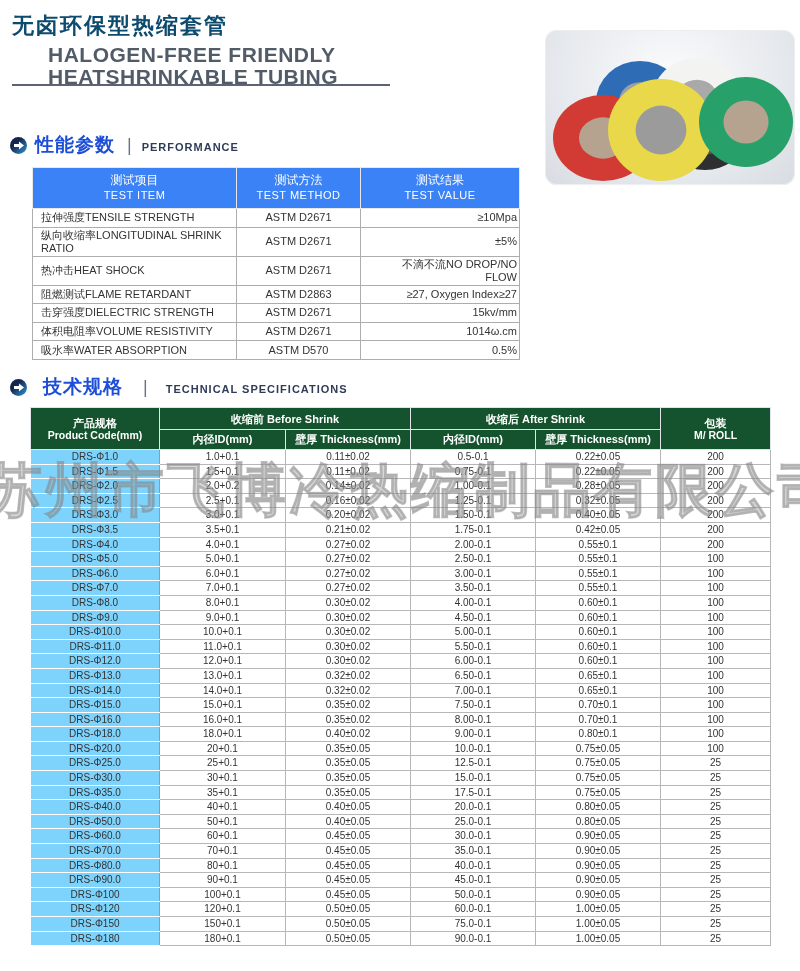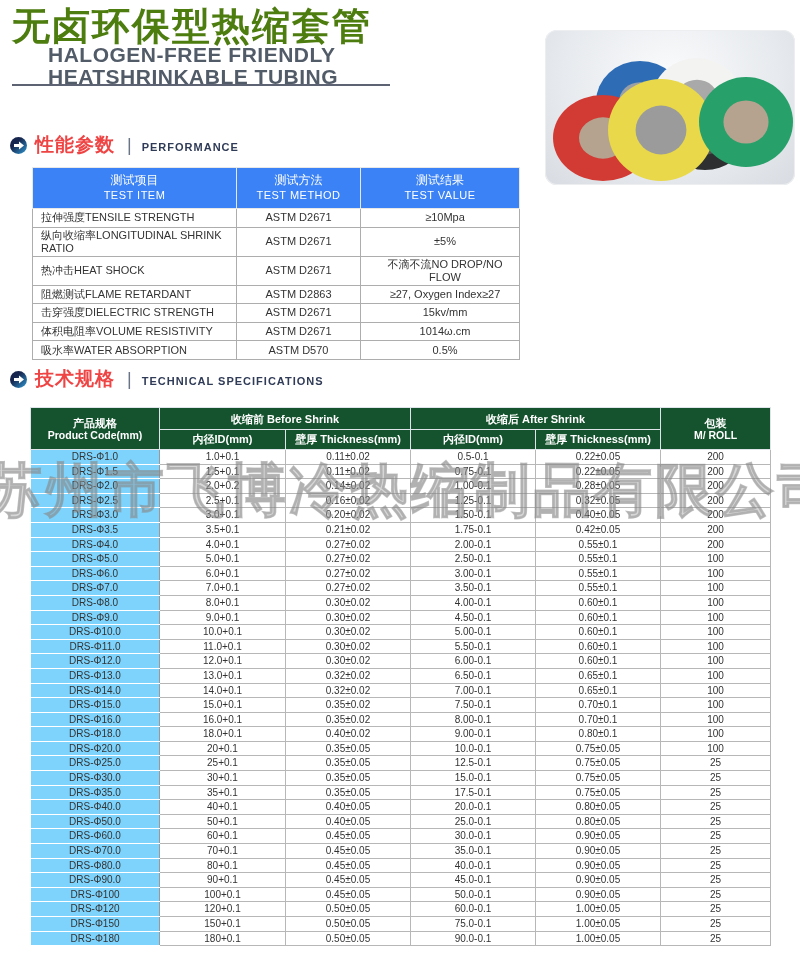--- a/index.html
+++ b/index.html
@@ -3,54 +3,54 @@
 <meta charset="utf-8">
 <style>
   html,body{margin:0;padding:0;}
   body{
     width:800px;height:971px;position:relative;background:#ffffff;
     font-family:"Liberation Sans","DejaVu Sans",sans-serif;
     overflow:hidden;color:#333;
   }
   
   .header{position:absolute;left:12px;top:8px;}
-  .title-zh{font-size:38px;font-weight:bold;color:#4d7c0f;letter-spacing:2px;line-height:36px;}
+  .title-zh{font-size:22px;font-weight:bold;color:#0c4a6e;letter-spacing:2px;line-height:36px;}
   .title-en{font-size:21px;font-weight:bold;color:#525b68;letter-spacing:0.5px;line-height:22px;margin-left:36px;}
   .rule{position:absolute;left:12px;top:84px;width:378px;height:2px;background:#5d6372;}
 
   
   .photo-card{
     position:absolute;left:545px;top:30px;width:250px;height:155px;
     border-radius:12px;overflow:hidden;
     background:radial-gradient(ellipse at 50% 30%,#fafbfc 0%,#e7eaee 60%,#d8dce2 100%);
     box-shadow:0 0 0 1px #eceef0 inset;
   }
 
   
   .section-head{position:absolute;left:10px;display:flex;align-items:center;gap:8px;}
-  .sec1{top:132px;} .sec2{top:366px;}
-  .sec-zh{font-size:19px;font-weight:bold;color:#ef4444;letter-spacing:1px;}
+  .sec1{top:132px;} .sec2{top:374px;gap:16px;}
+  .sec-zh{font-size:19px;font-weight:bold;color:#1d4ed8;letter-spacing:1px;}
   .sec-sep{font-size:18px;color:#6a7388;font-weight:normal;margin:0 2px 0 4px;}
   .sec-en{font-size:11px;font-weight:bold;color:#2f3b57;letter-spacing:1px;padding-top:4px;}
   .sec-icon{width:17px;height:17px;flex:0 0 auto;}
 
   
   .perf-table{position:absolute;left:32px;top:167px;width:487px;border-collapse:collapse;table-layout:fixed;}
   .perf-table th{
     background:#3b82f6;color:#fff;font-size:12px;font-weight:normal;
     border:1px solid #e8e8e8;height:36px;line-height:15px;padding:2px 8px;
   }
   .perf-table th .en{font-size:11px;letter-spacing:0.5px;}
   .perf-table td{
     border:1px solid #adadad;background:#fff;font-size:11px;color:#333;
     height:15.6px;line-height:13px;padding:1px 2px;
   }
   .perf-table td.pc0{text-align:left;padding-left:8px;margin-top:37px;}
   .perf-table td.pc1{text-align:center;}
-  .perf-table td.pc2{text-align:center;padding-left:12px;}
+  .perf-table td.pc2{text-align:right;padding-left:12px;}
 
   
   .spec-table{position:absolute;left:30px;top:407px;width:740px;border-collapse:collapse;table-layout:fixed;}
   .spec-table th{
     background:#14532d;color:#fff;font-weight:bold;
     border:1px solid #dfe3ea;padding:0;
   }
   .spec-table thead tr.gr1 th{height:21px;font-size:11px;line-height:12px;}
   .spec-table thead tr.gr2 th{height:19px;font-size:11px;}
   .spec-table th .sub{font-size:10.5px;font-weight:bold;}

